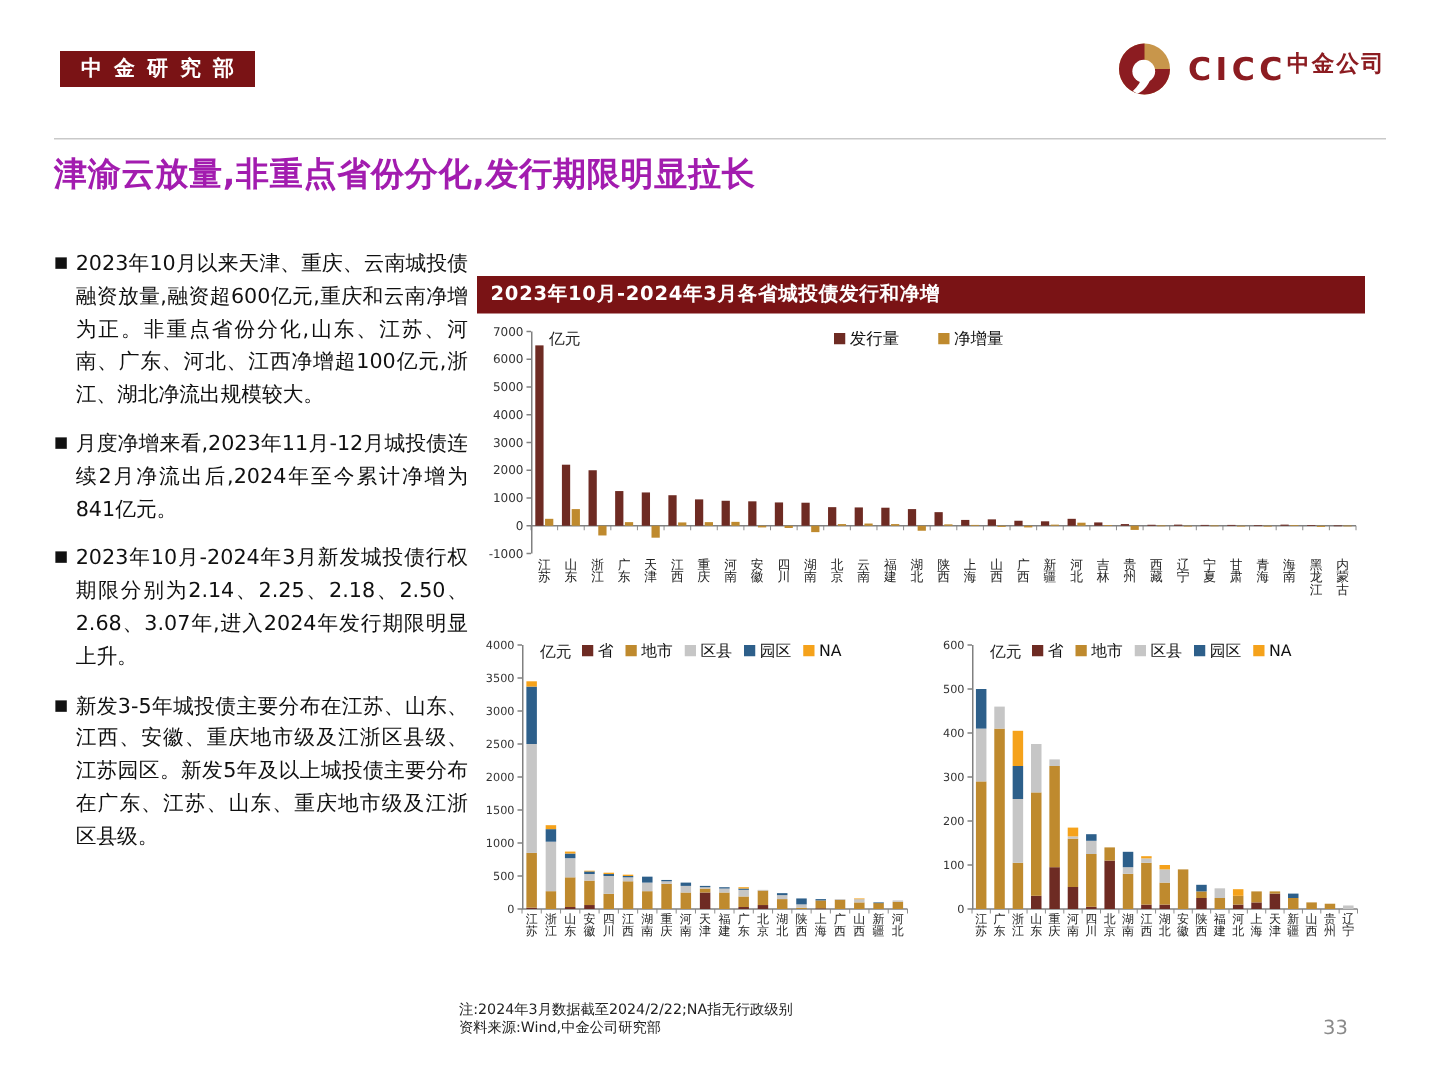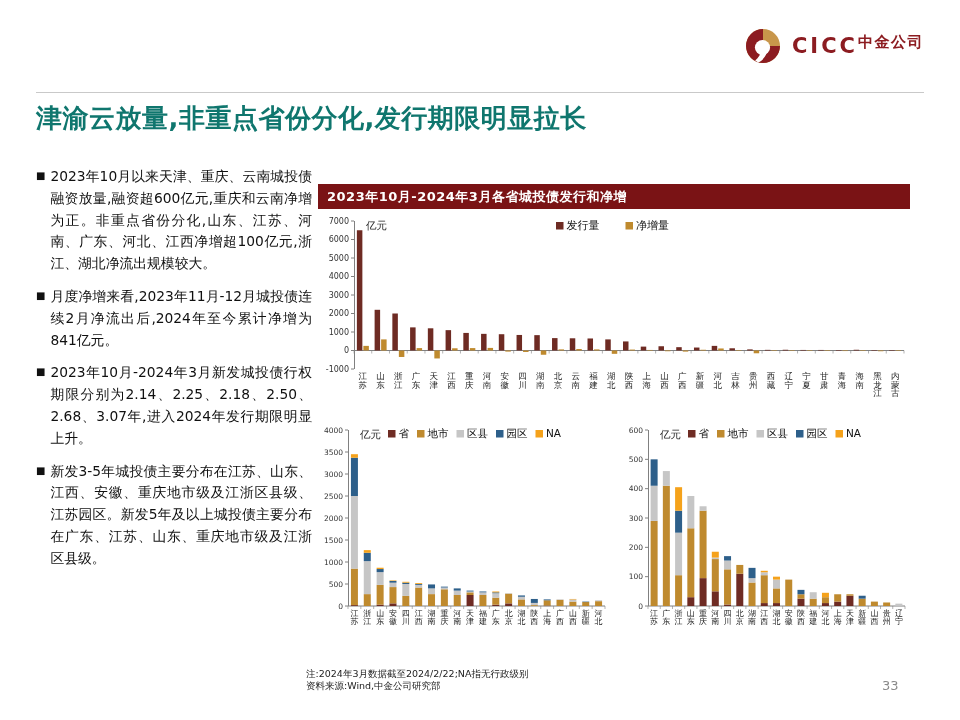--- a/index.html
+++ b/index.html
@@ -9,21 +9,21 @@
   .badge{position:absolute;left:40px;top:34px;background:#7A1315;color:#fff;
          font-size:14px;font-weight:bold;letter-spacing:8px;padding:5px 6px 5px 14px;line-height:1;}
 
   .logo{position:absolute;right:36px;top:26px;display:flex;align-items:center;gap:9px;}
   .logo-text{display:flex;flex-direction:row;line-height:1.05;}
   .logo-en{font-size:21px;font-weight:bold;color:#8C1C21;letter-spacing:3px;}
   .logo-cn{font-size:15px;font-weight:bold;color:#8C1C21;letter-spacing:1.5px;}
 
   .top-rule{position:absolute;left:36px;top:92px;width:888px;height:1px;background:#c9c9c9;}
 
-  .page-title{position:absolute;left:36px;top:101px;width:890px;font-size:26px;font-weight:bold;color:#0f766e;letter-spacing:0.5px;}
+  .page-title{position:absolute;left:36px;top:101px;width:890px;font-size:22px;font-weight:bold;color:#a21caf;letter-spacing:0.5px;}
 
   .left-col{position:absolute;left:36px;top:166px;width:276px;}
   .left-col ul{list-style:none;margin:0;padding:0;}
   .left-col li{display:flex;margin-bottom:11px;font-size:13.8px;line-height:1.58;color:#101010;text-align:justify;}
   .left-col li::before{content:"■";font-size:10px;line-height:1;margin:5px 5px 0 0;flex:0 0 auto;color:#111;}
 
   .right-col{position:absolute;left:318px;top:184px;width:592px;}
   .panel-header{height:25px;background:#7A1315;color:#ffffff;font-size:13px;font-weight:bold;
                 line-height:25px;padding-left:9px;letter-spacing:0.5px;}
   .panel{margin-bottom:7px;}
@@ -31,20 +31,21 @@
   svg{display:block;}
 
   .notes{position:absolute;left:306px;top:668px;font-size:9.5px;color:#222;line-height:1.3;}
   .page-number{position:absolute;left:882px;top:678px;font-size:13px;color:#8a8a8a;text-align:center;}
 </style>
 </head>
 <body>
 
 <div class="slide">
 
+  <div class="badge">中金研究部</div>
 
   <div class="logo">
     <svg width="40" height="40" viewBox="0 0 40 40">
       <circle cx="20" cy="20" r="17" fill="#C8964B"></circle>
       <path d="M20 3 A17 17 0 1 0 37 20 L20 20 Z" fill="#8C1C21"></path>
       <circle cx="19.5" cy="21.5" r="7.6" fill="#ffffff"></circle>
       <path d="M12.2 34.6 C15.6 31.6 17.7 28.2 18.7 23.8 L23.6 27.6 C21.8 31.6 18.9 34.9 15.3 36.5 Z" fill="#ffffff"></path>
     </svg>
     <div class="logo-text">
       <span class="logo-en">CICC</span>

